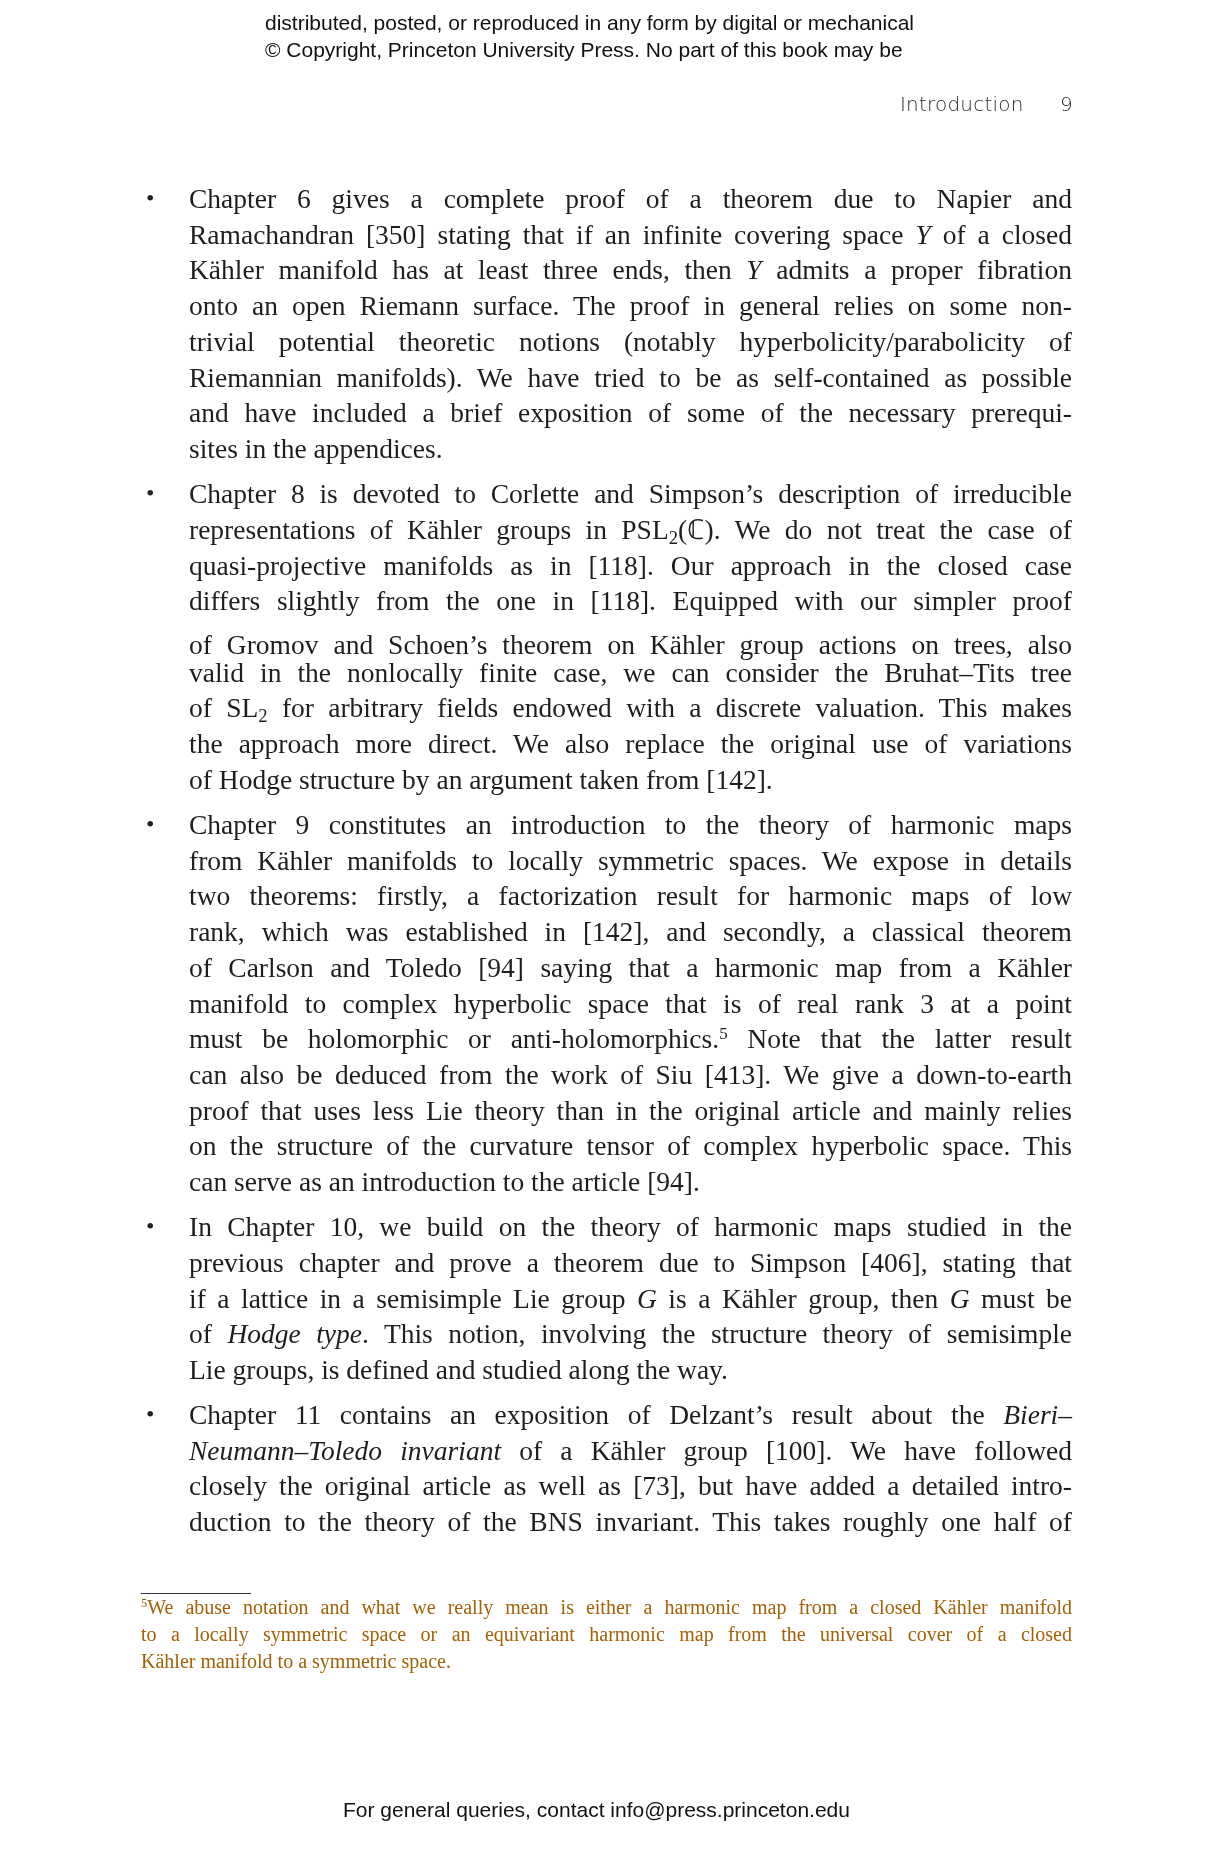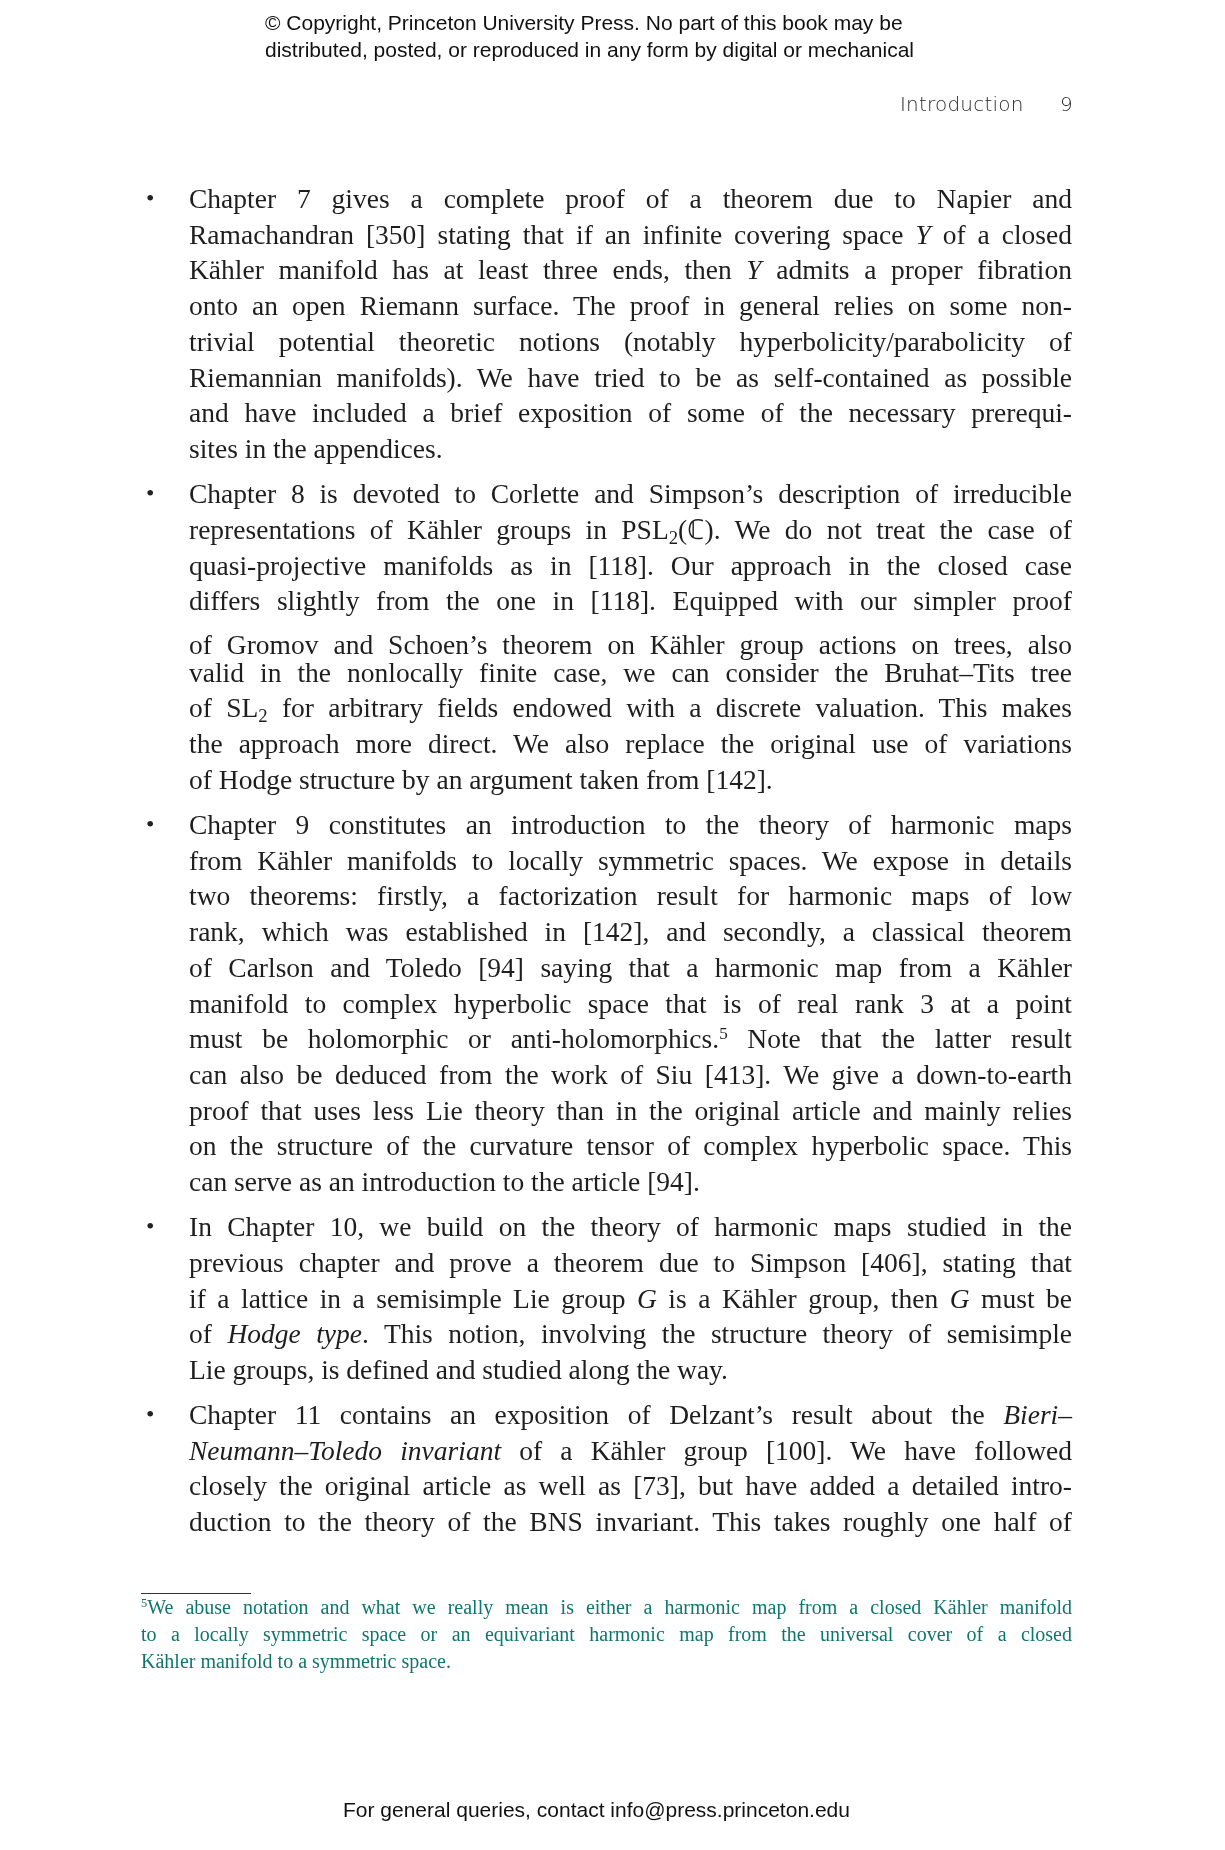--- a/index.html
+++ b/index.html
@@ -12,44 +12,44 @@
   .bullet { position:absolute; left:146px; font-family:"Liberation Serif", serif; font-size:24px; line-height:24px; color:#222; }
   .line { position:absolute; left:189px; width:883px; height:36px; font-family:"Liberation Serif", serif; font-size:27.5px; line-height:36px; color:#1e1e1e; white-space:nowrap; text-align:justify; text-align-last:justify; }
   .line.last { text-align-last:left; }
   .line span { white-space:normal; }
   .j { display:block; width:100%; white-space:normal; text-align:justify; text-align-last:justify; }
   .line.last .j { text-align-last:left; }
   sub { font-size:0.68em; vertical-align:-0.28em; line-height:0; }
   sup { font-size:0.62em; vertical-align:0.55em; line-height:0; }
   em { font-style:italic; }
   .fn-rule { position:absolute; left:141px; top:1593px; width:110px; height:1px; background:#333; }
-  .fn-line { position:absolute; left:141px; width:931px; font-family:"Liberation Serif", serif; font-size:20px; line-height:27px; color:#0f766e; white-space:nowrap; }
+  .fn-line { position:absolute; left:141px; width:931px; font-family:"Liberation Serif", serif; font-size:20px; line-height:27px; color:#a16207; white-space:nowrap; }
   .fn-line .j { text-align:justify; text-align-last:justify; }
   .fn-line.last .j { text-align-last:left; }
   .footer { position:absolute; top:1796px; left:343px; font-family:"Liberation Sans", sans-serif; font-size:21px; line-height:27px; color:#111; white-space:nowrap; }
 </style>
 </head>
 <body>
 
 <div class="copyright">
+  <div>distributed, posted, or reproduced in any form by digital or mechanical</div>
   <div>© Copyright, Princeton University Press. No part of this book may be</div>
-  <div>distributed, posted, or reproduced in any form by digital or mechanical</div>
 </div>
 
 <div class="running-head">
   <span class="title">Introduction</span>
   <span class="pnum">9</span>
 </div>
 
 <div>
 
   <div>
     <span class="bullet" style="top:186px">•</span>
     <div class="line" style="top:181px">
-        <span class="j">Chapter 7 gives a complete proof of a theorem due to Napier and</span>
+        <span class="j">Chapter 6 gives a complete proof of a theorem due to Napier and</span>
       </div>
     <div class="line" style="top:217px">
         <span class="j"><span>Ramachandran [350] stating that if an infinite covering space </span><em>Y</em><span> of a closed</span></span>
       </div>
     <div class="line" style="top:252px">
         <span class="j"><span>Kähler manifold has at least three ends, then </span><em>Y</em><span> admits a proper fibration</span></span>
       </div>
     <div class="line" style="top:288px">
         <span class="j">onto an open Riemann surface. The proof in general relies on some non-</span>
       </div>

